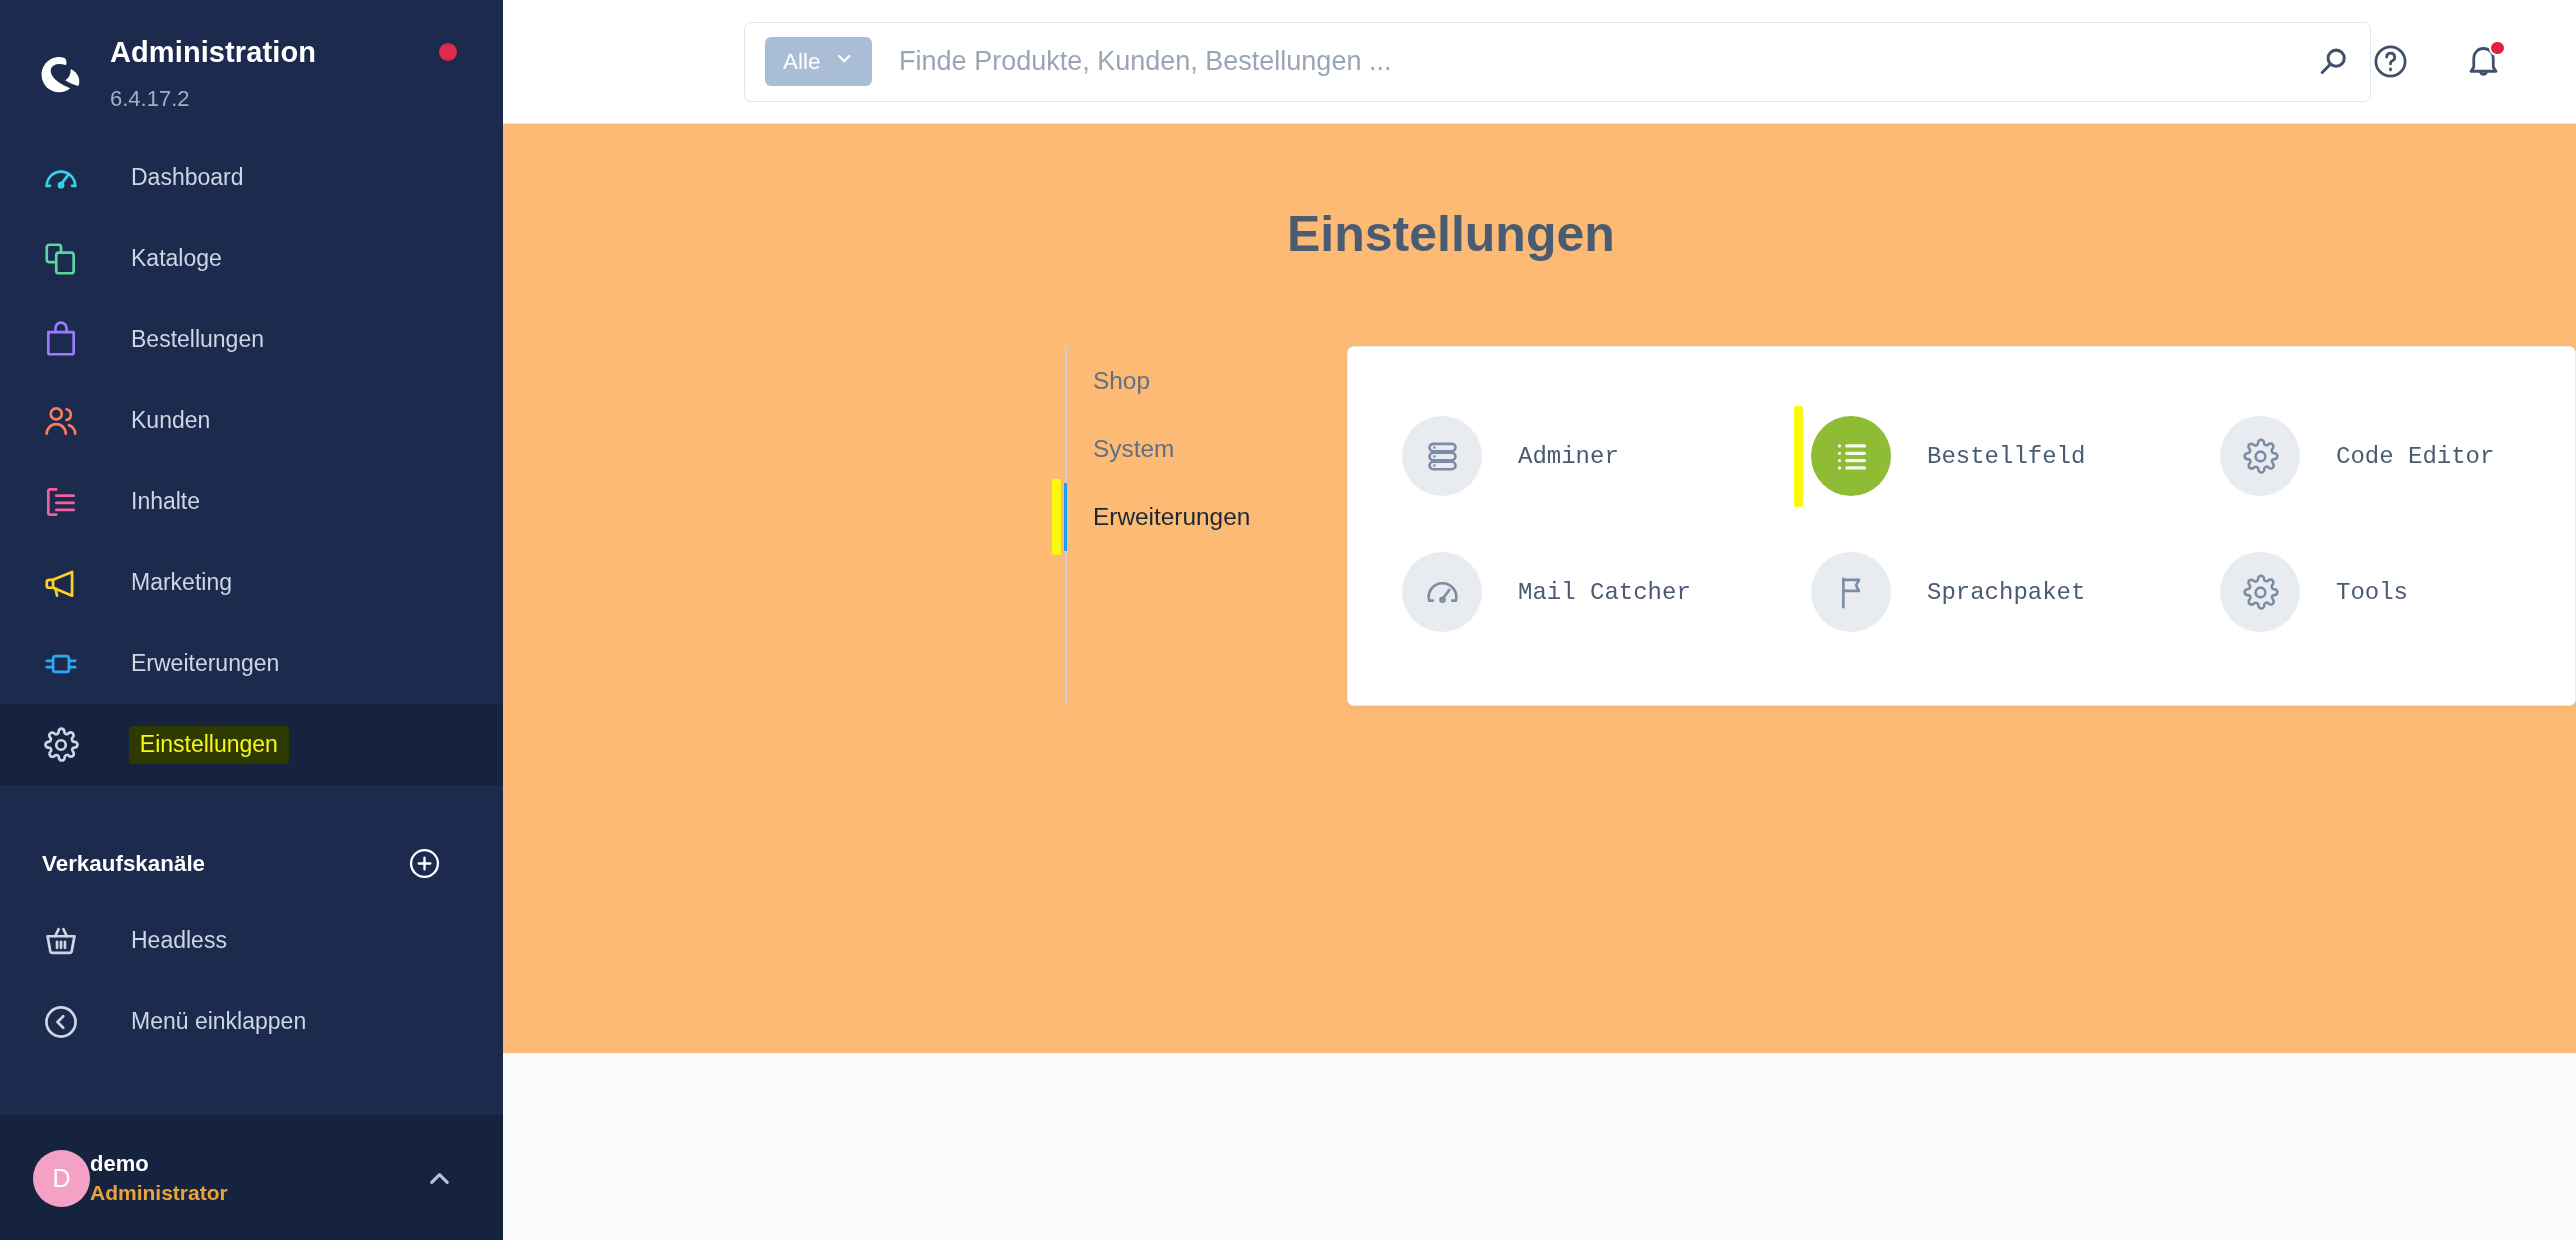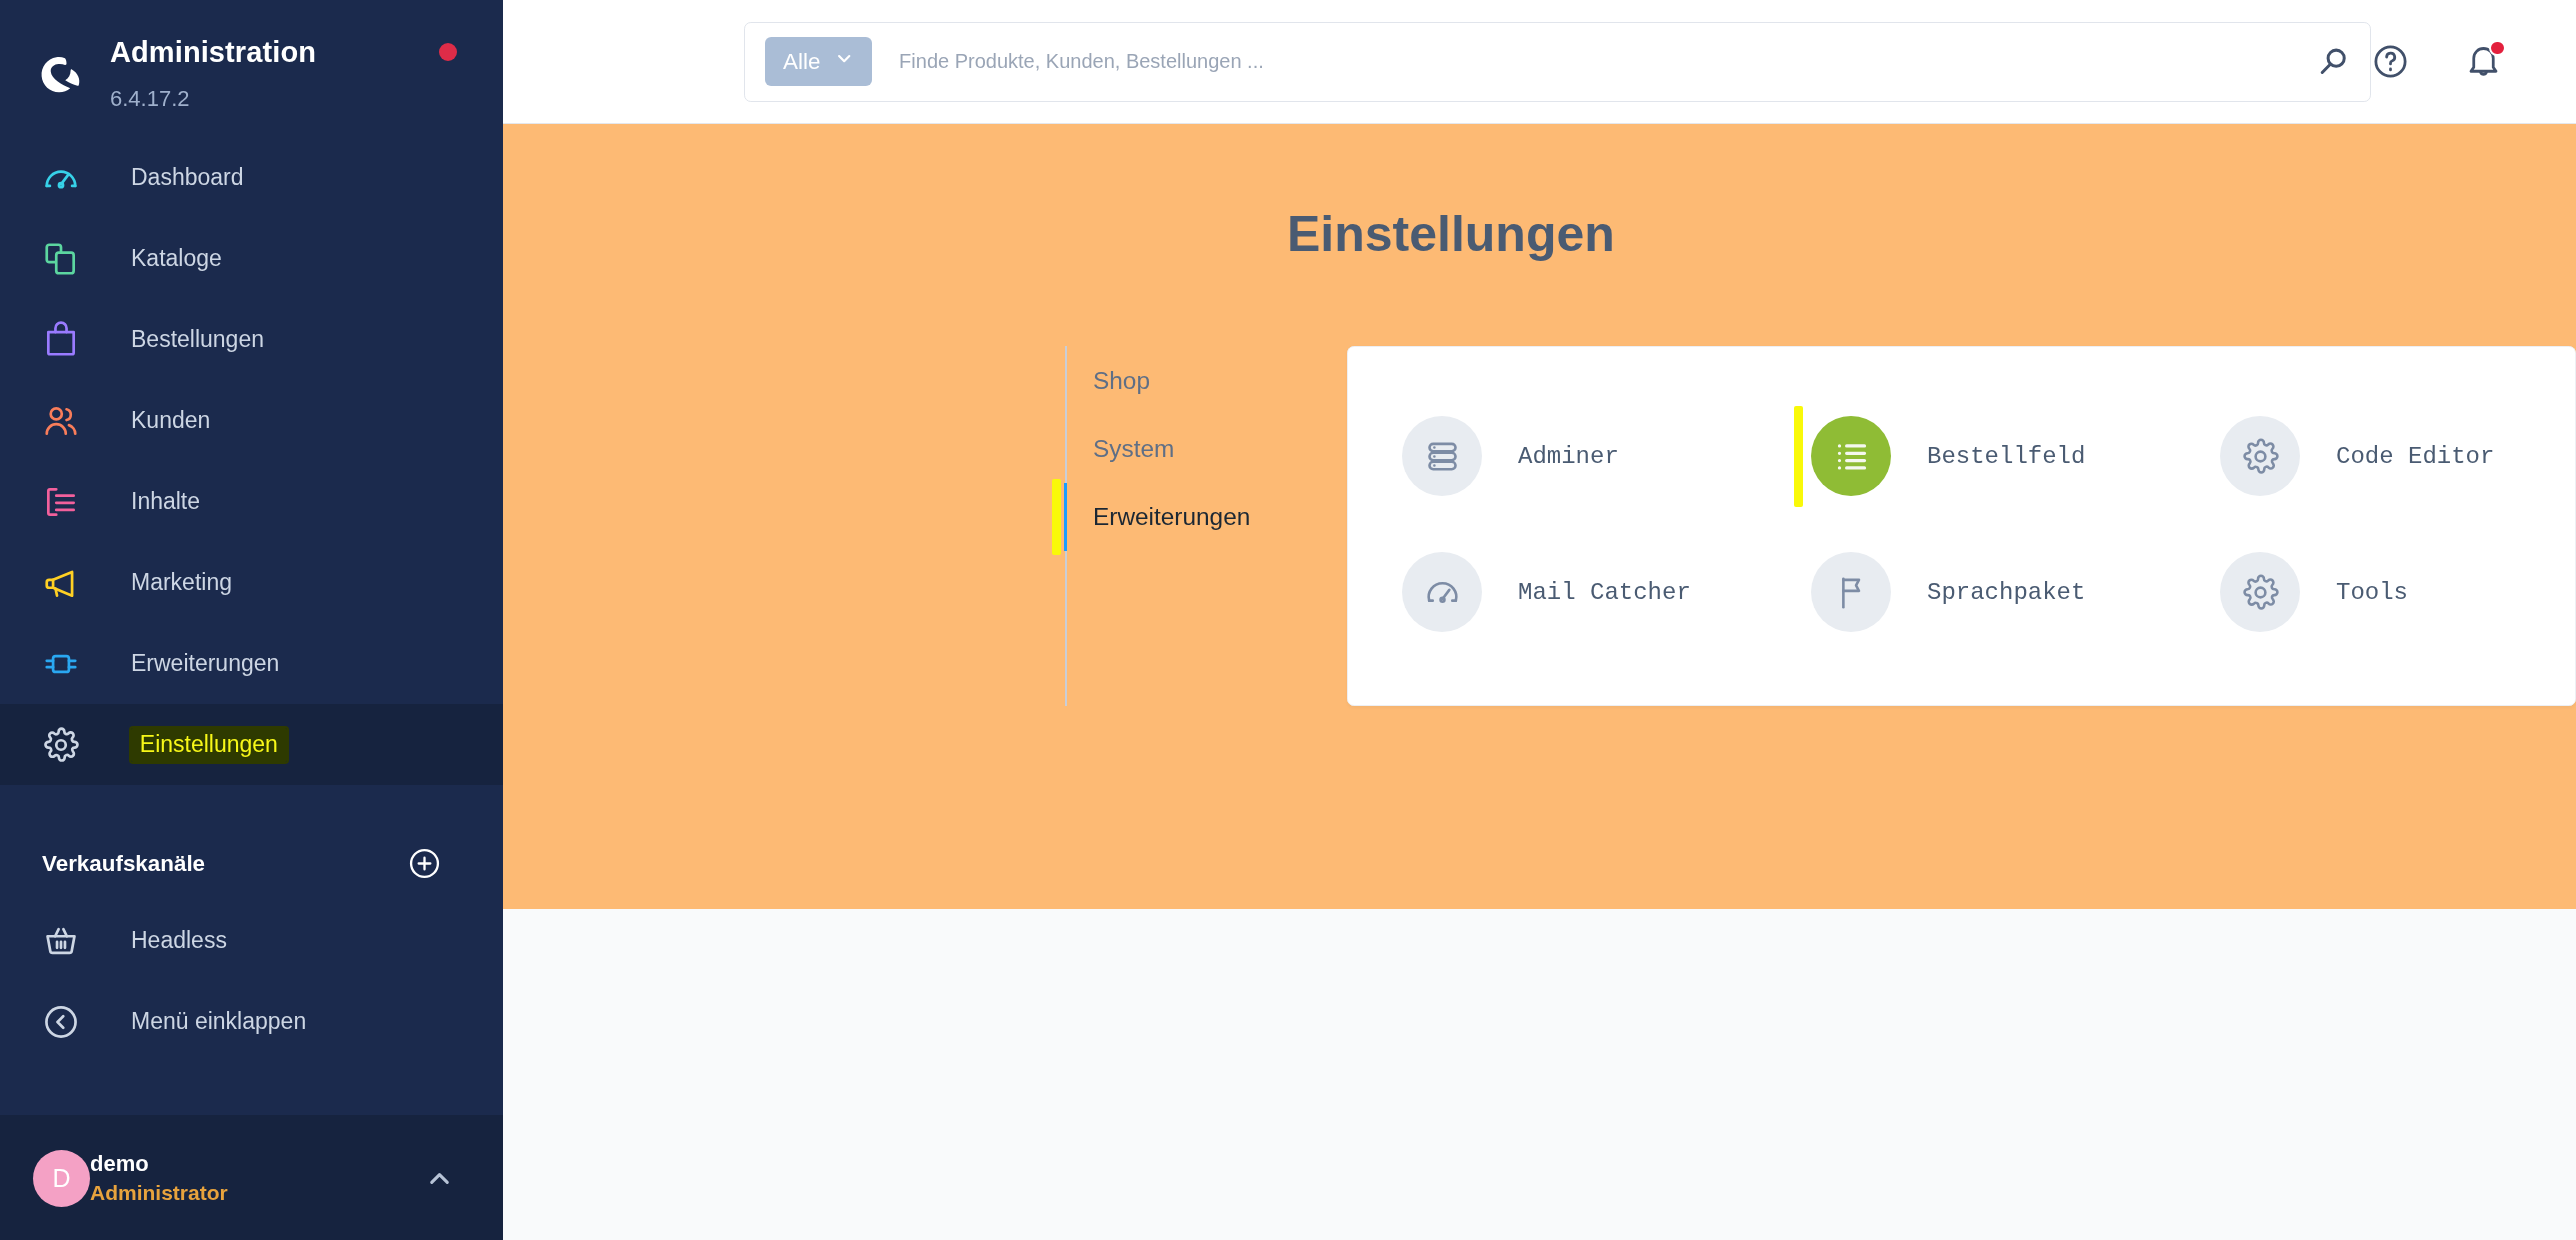--- a/index.html
+++ b/index.html
@@ -2,21 +2,21 @@
 <html style="font-size:11px"><head>
 <meta charset="utf-8">
 <style>
   * { box-sizing: border-box; margin: 0; padding: 0; }
   html, body {
     width: 2576px; height: 1241px;
     font-family: "Liberation Sans", sans-serif;
     background: #f9fafb;
     overflow: hidden;
   }
-  .app { display: flex; width: 2576px; height: 909px; }
+  .app { display: flex; width: 2576px; height: 1053px; }
 
   
   .sidebar {
     width: 503px; height: 1241px;
     background: #1b2a4d;
     display: flex; flex-direction: column;
     flex: 0 0 503px;
     position: relative;
   }
   .brand {
@@ -107,21 +107,21 @@
   }
   .chip {
     background: #aabdd6; color: #ffffff;
     height: 49px; border-radius: 6.1px;
     display: flex; align-items: center; gap: 13.6px;
     padding: 0 17.7px; font-size: 22.4px; cursor: pointer;
   }
   .chip svg { width: 20.4px; height: 20.4px; }
   .search-input {
     flex: 1; border: none; outline: none;
-    font-size: 20px; color: #46546b;
+    font-size: 27px; color: #46546b;
     margin-left: 27px; background: transparent;
     font-family: "Liberation Sans", sans-serif;
   }
   .search-input::placeholder { color: #9aa5b6; }
   .search-go { width: 38px; height: 38px; cursor: pointer; }
 
   .topbar-actions { margin-left: auto; display: flex; align-items: center; gap: 54px; padding-right: 73px; }
   .top-ico { width: 39px; height: 39px; cursor: pointer; position: relative; display: block; }
   .bell-wrap { position: relative; }
   .bell-dot {

